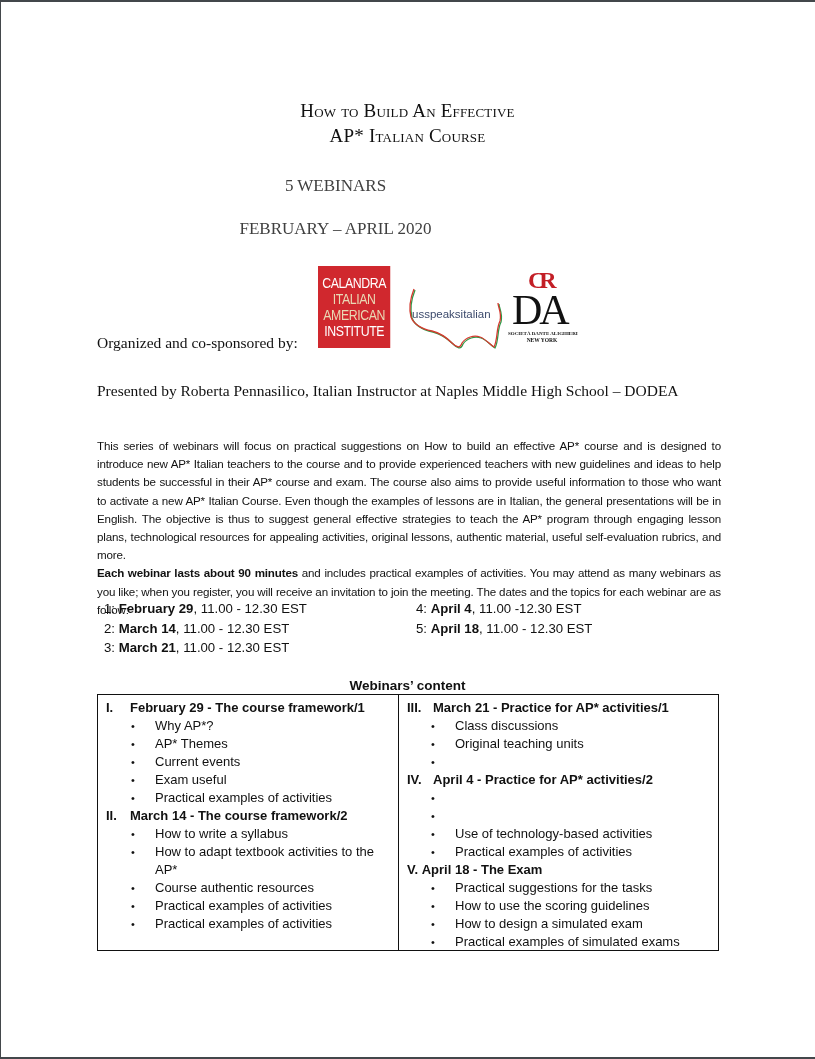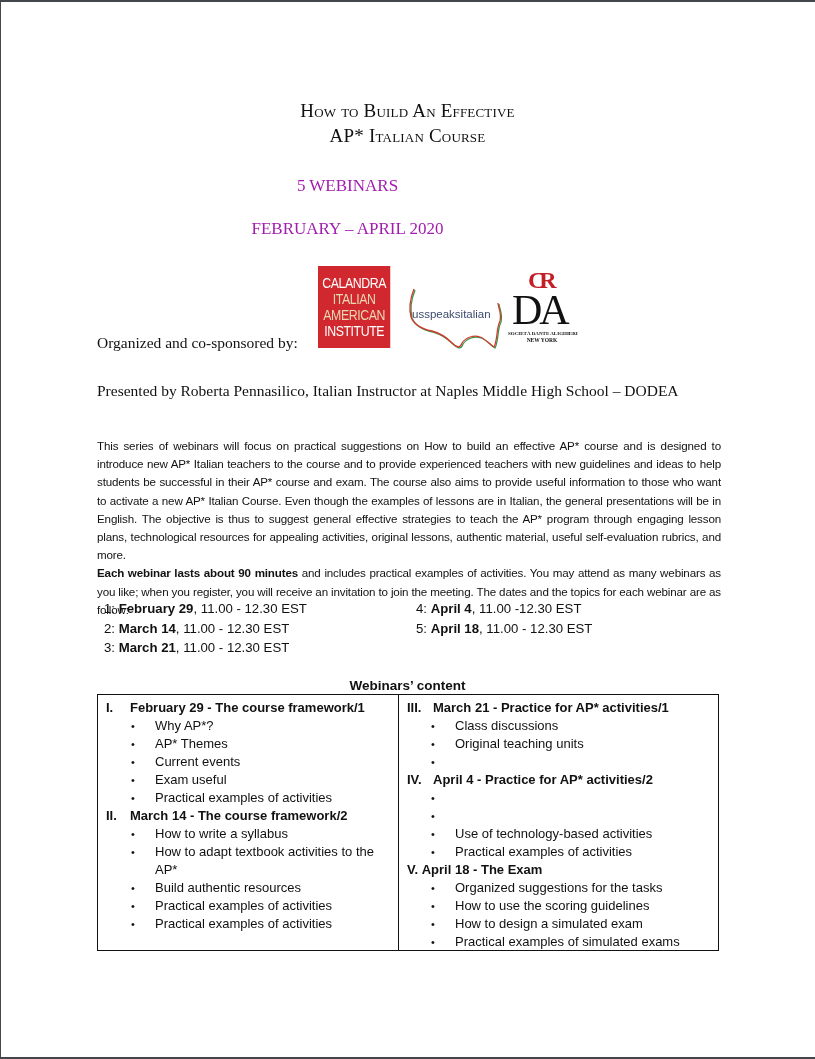--- a/index.html
+++ b/index.html
@@ -11,22 +11,22 @@
   .frame-left { position: absolute; left: 0; top: 0; width: 1px; height: 1059px; background: #43474b; }
   .frame-bottom { position: absolute; left: 0; bottom: 0; width: 815px; height: 2px; background: #43474b; }
   .title {
     position: absolute; left: 0; width: 815px; text-align: center;
     font-family: "Liberation Serif", serif; font-size: 19px; color: #111;
     font-variant: small-caps; letter-spacing: 0.2px;
   }
   .title1 { top: 100px; }
   .title2 { top: 125px; }
   .sub {
-    position: absolute; left: 12px; width: 671px; text-align: center;
-    font-family: "Liberation Serif", serif; font-size: 17px; color: #a21caf;
+    position: absolute; left: 0; width: 671px; text-align: center;
+    font-family: "Liberation Serif", serif; font-size: 17px; color: #404040;
   }
   .sub1 { top: 176px; }
   .sub2 { top: 219px; }
 
   .organized {
     position: absolute; left: 97px; top: 334px; font-family: "Liberation Serif", serif; font-size: 15.5px;
   }
   .logo-calandra {
     position: absolute; left: 318px; top: 266px; width: 85px; height: 82px; background: #d0282e;
     display: flex; flex-direction: column; align-items: center; justify-content: center;
@@ -182,21 +182,21 @@
       <li>
           <span class="dot">•</span>
           <span class="txt">How to write a syllabus</span>
         </li>
       <li>
           <span class="dot">•</span>
           <span class="txt">How to adapt textbook activities to the AP*</span>
         </li>
       <li>
           <span class="dot">•</span>
-          <span class="txt">Build authentic resources</span>
+          <span class="txt">Course authentic resources</span>
         </li>
       <li>
           <span class="dot">•</span>
           <span class="txt">Practical examples of activities</span>
         </li>
       <li>
           <span class="dot">•</span>
           <span class="txt">Practical examples of activities</span>
         </li>
     </ul>
@@ -236,21 +236,21 @@
         </li>
       <li>
           <span class="dot">•</span>
           <span class="txt">Practical examples of activities</span>
         </li>
     </ul>
     <div class="sec-head v"><span class="num">V.</span>&nbsp;<span>April 18 - The Exam</span></div>
     <ul class="bullets">
       <li>
           <span class="dot">•</span>
-          <span class="txt">Organized suggestions for the tasks</span>
+          <span class="txt">Practical suggestions for the tasks</span>
         </li>
       <li>
           <span class="dot">•</span>
           <span class="txt">How to use the scoring guidelines</span>
         </li>
       <li>
           <span class="dot">•</span>
           <span class="txt">How to design a simulated exam</span>
         </li>
       <li>

